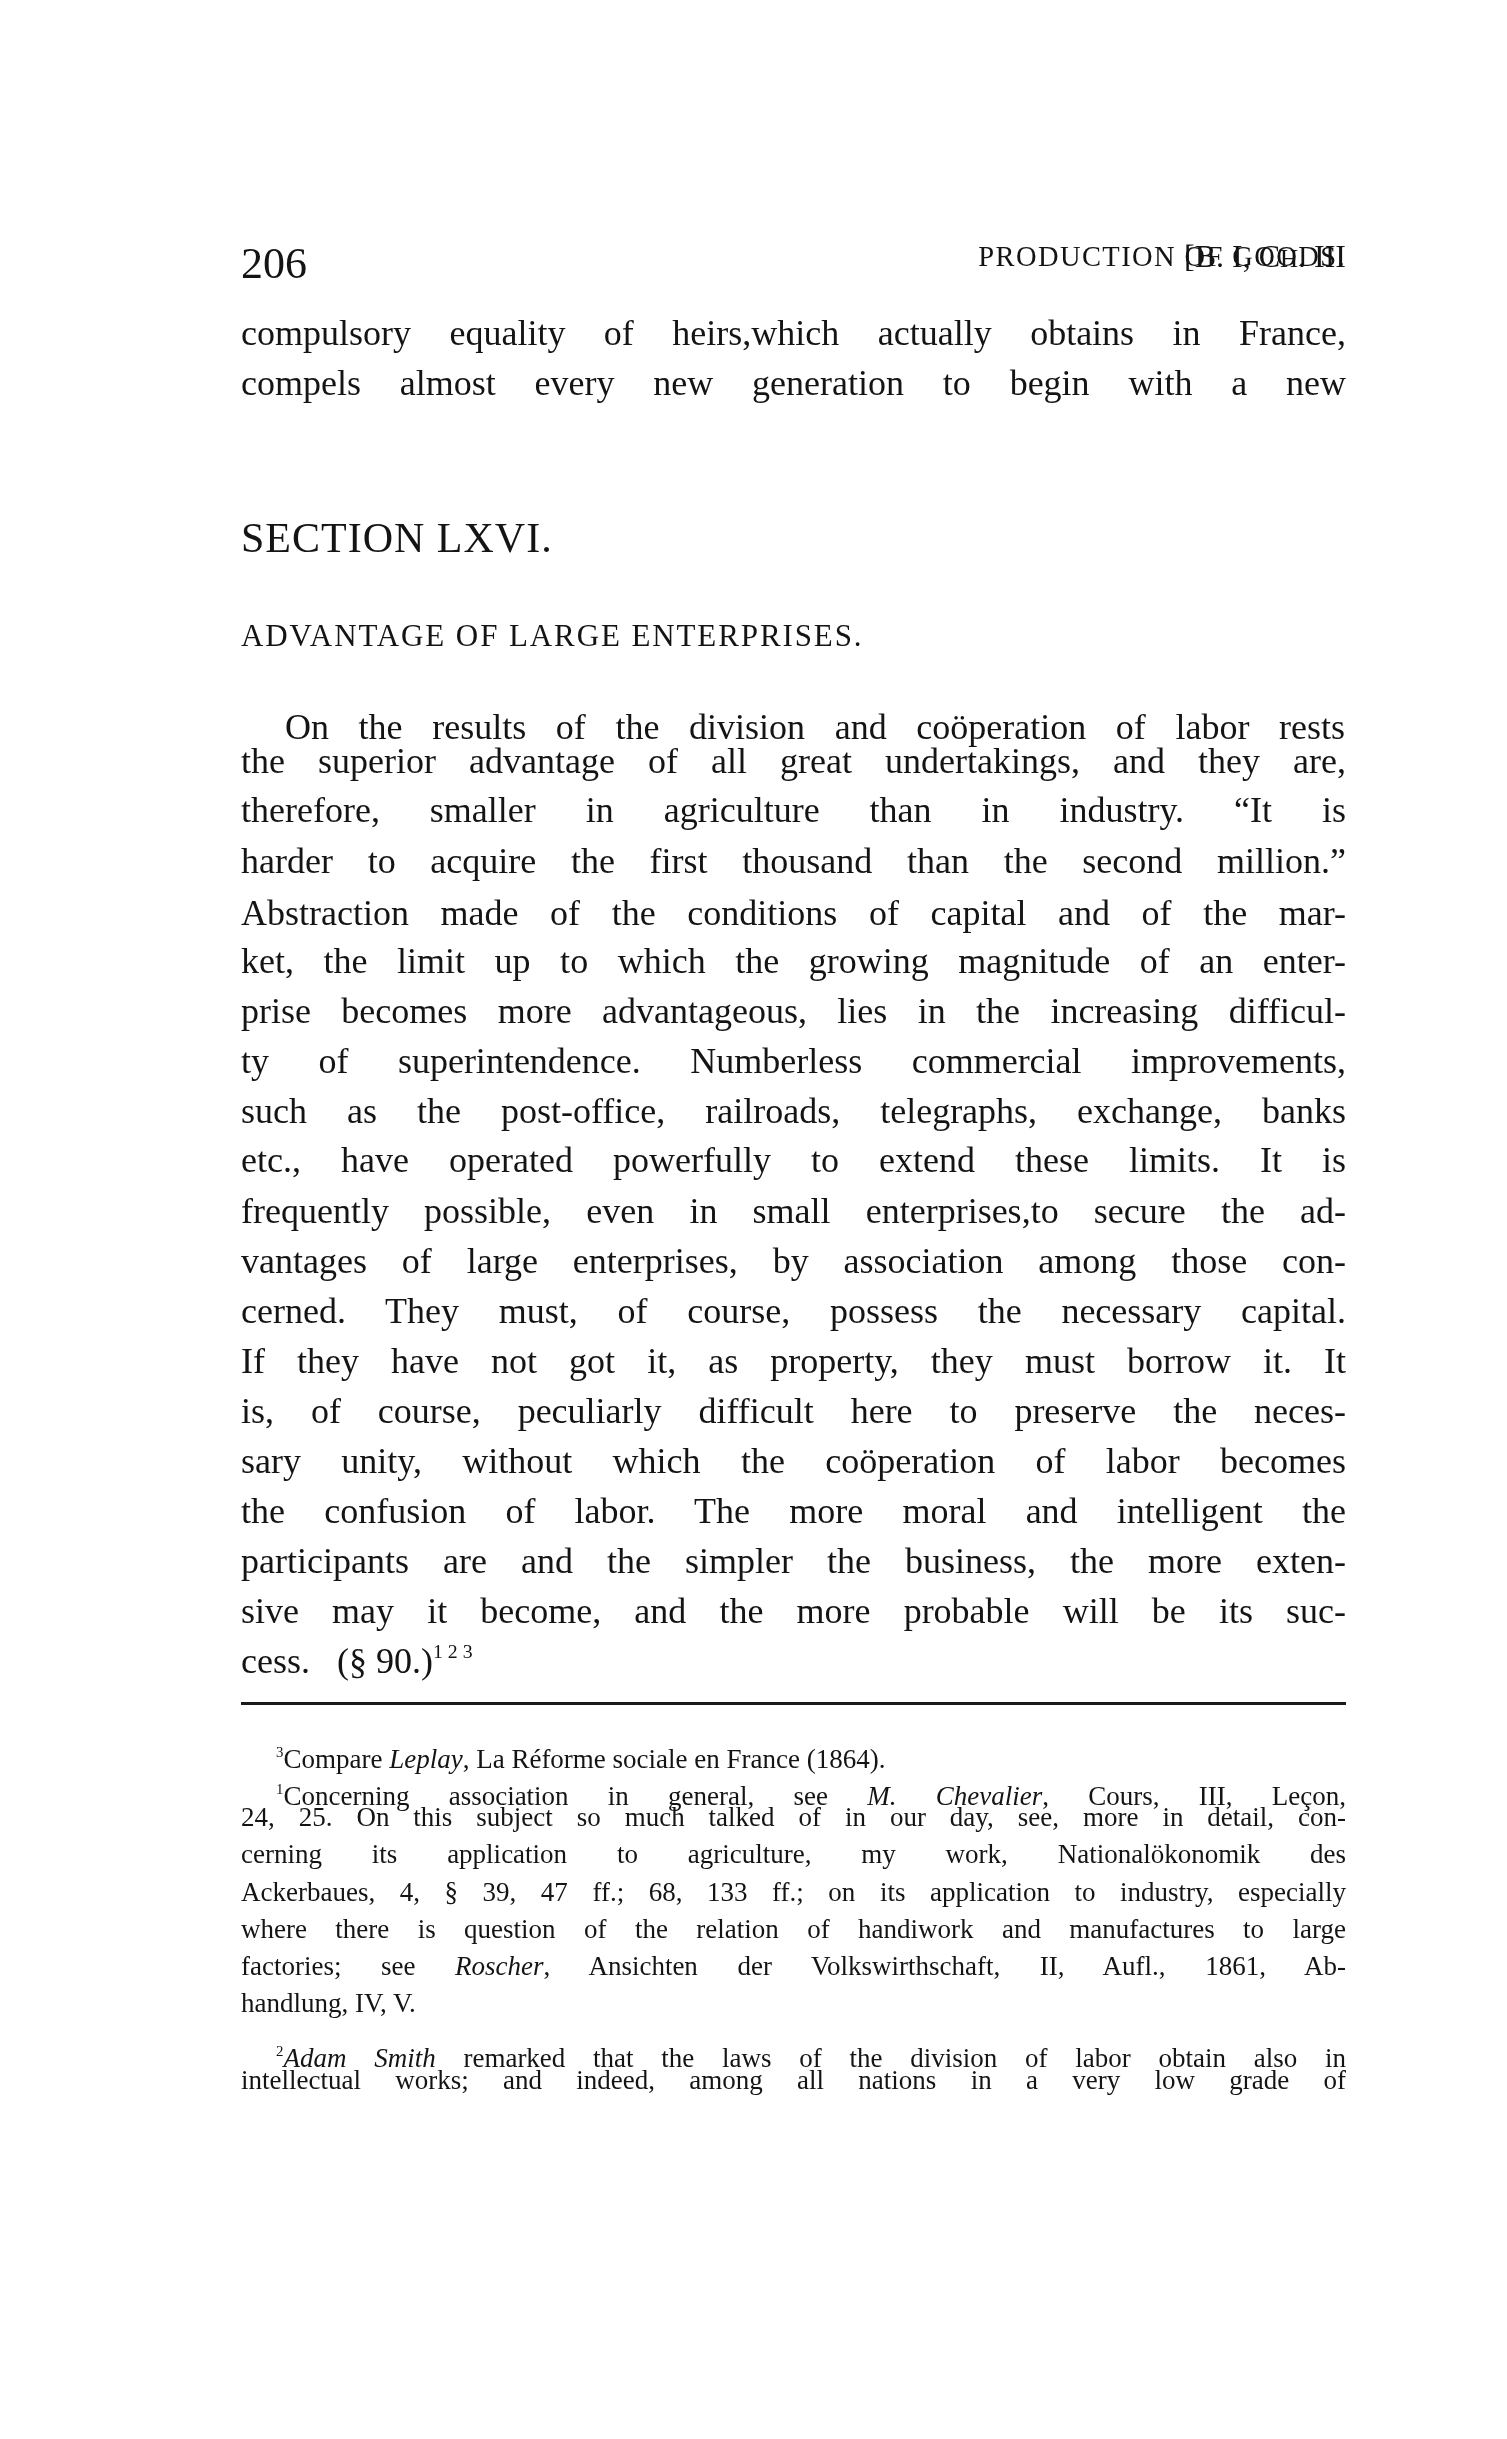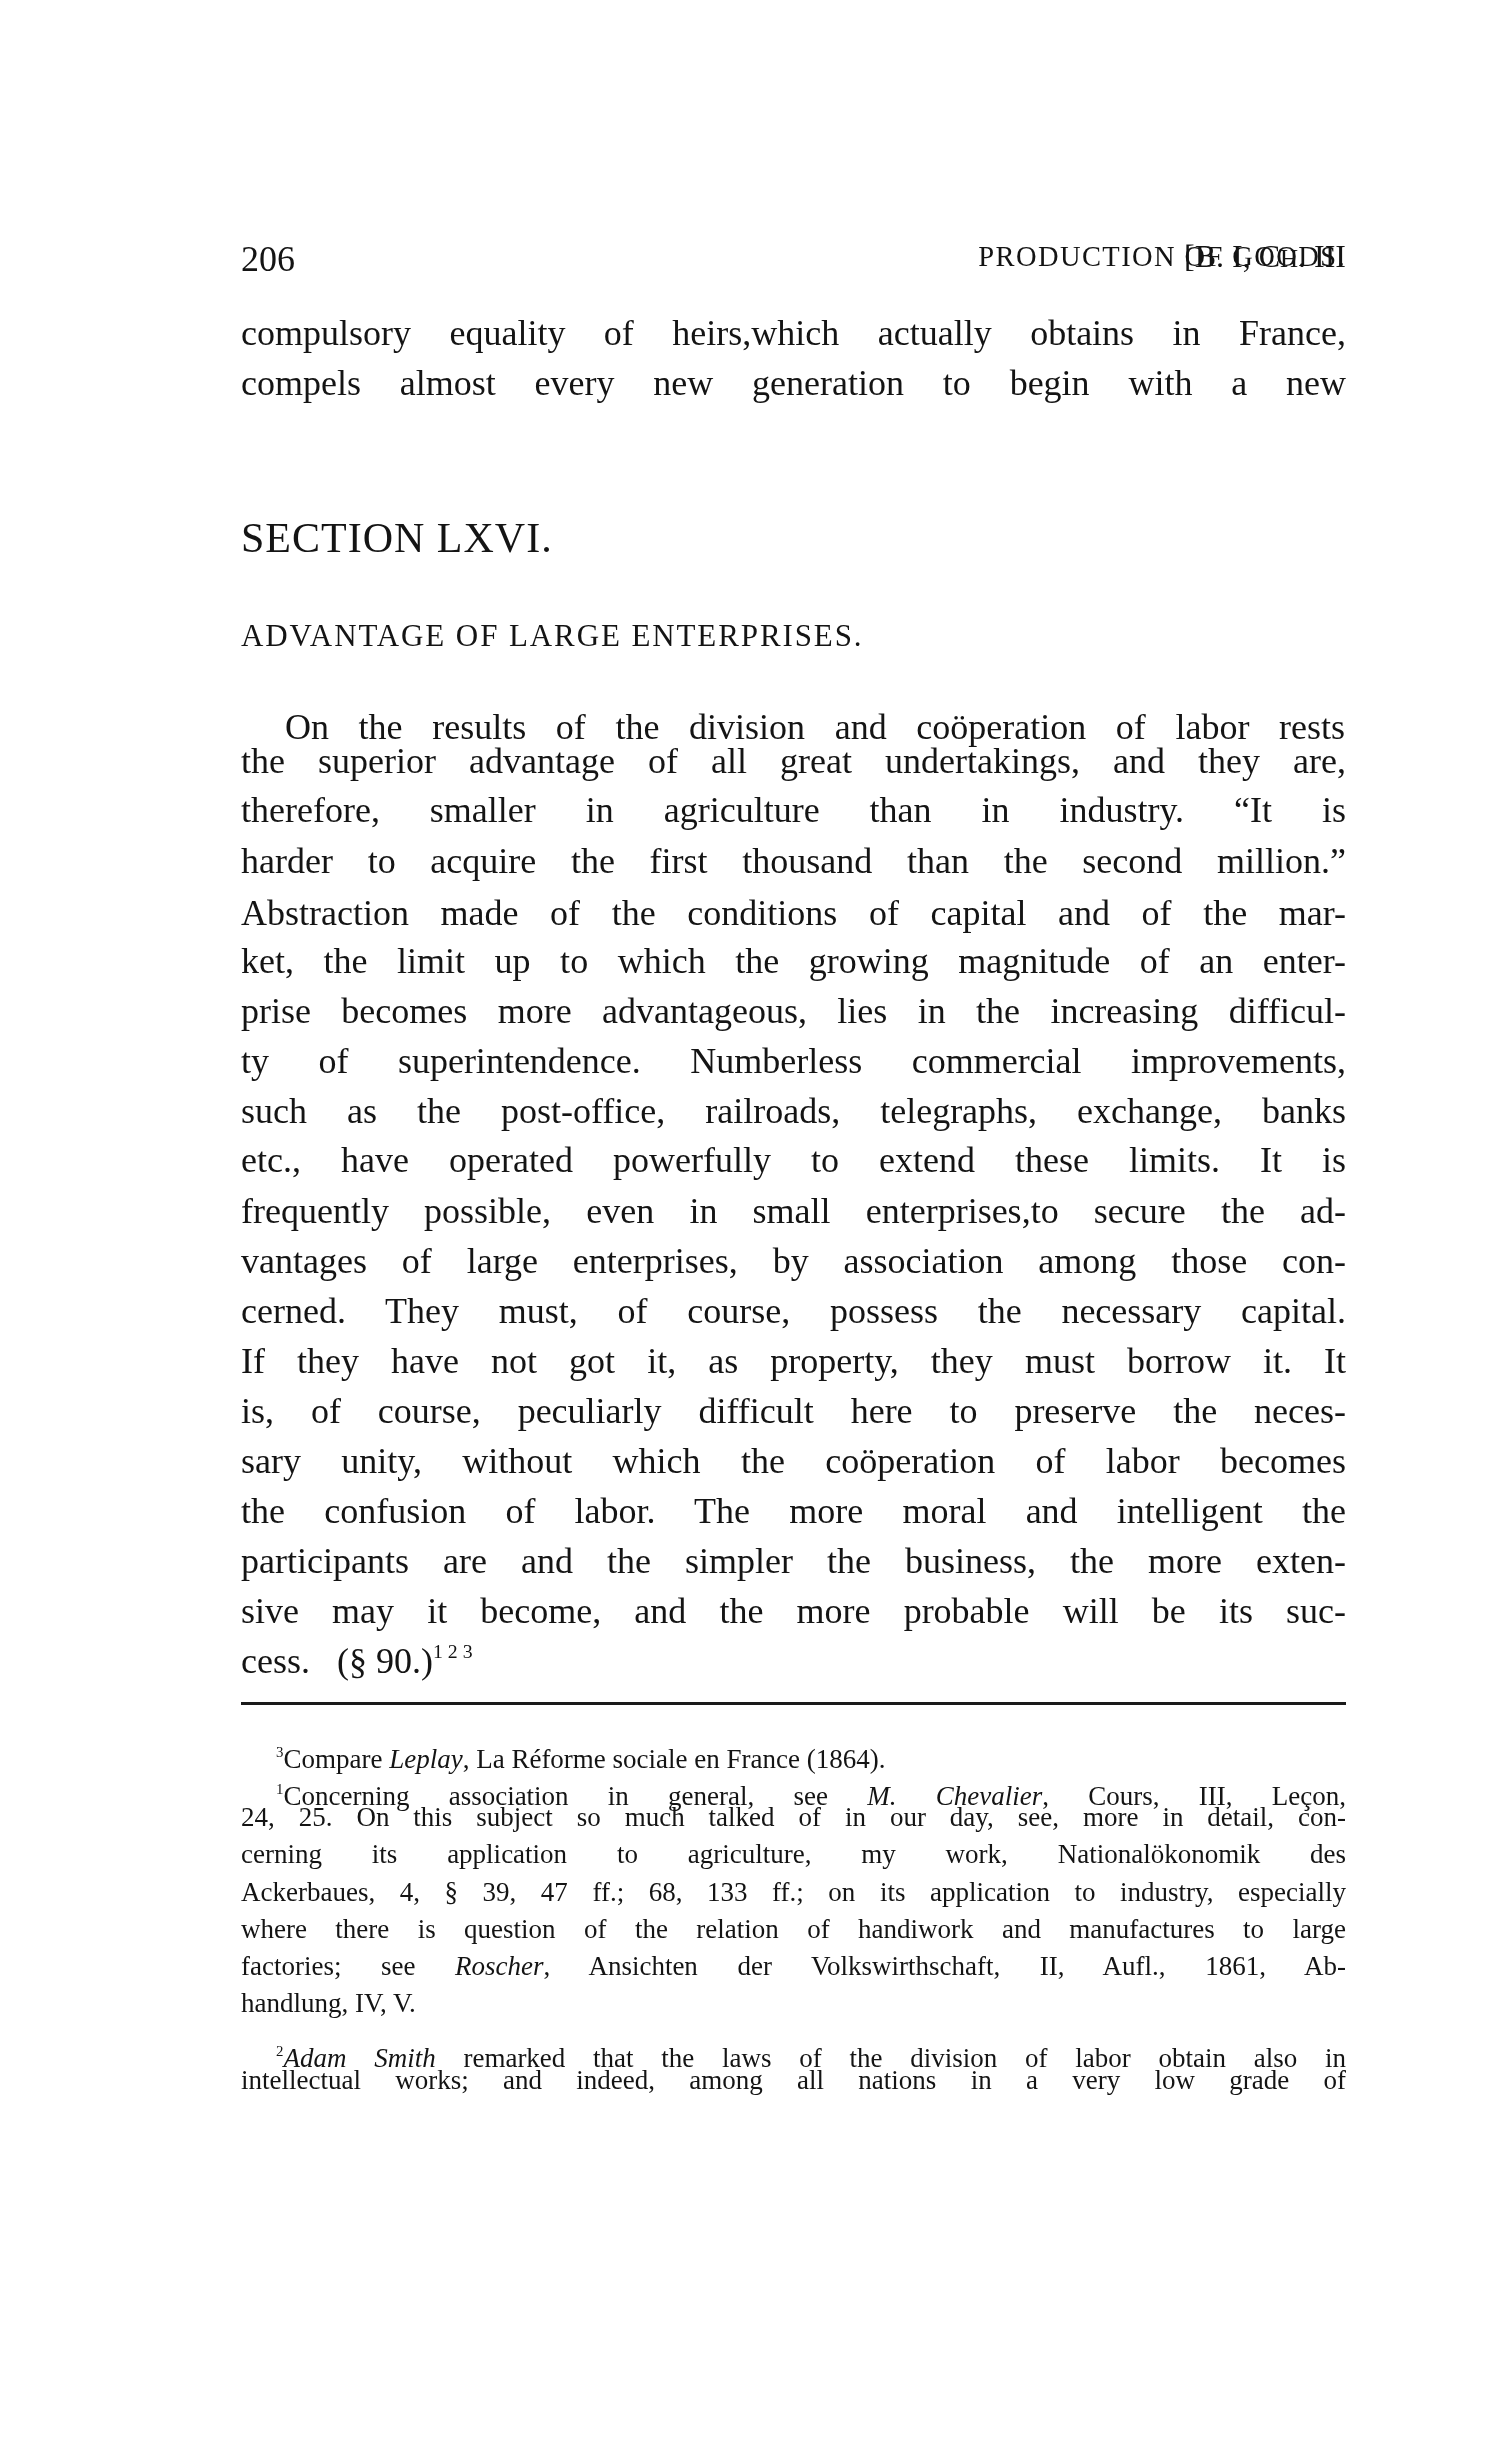--- a/index.html
+++ b/index.html
@@ -5,21 +5,21 @@
   html, body { margin: 0; padding: 0; background: #ffffff; }
   body { width: 1508px; height: 2440px; position: relative; overflow: hidden; color: #141414; font-family: "Liberation Serif", "DejaVu Serif", serif; }
   .page { position: absolute; left: 0; top: 0; width: 1508px; height: 2440px; }
   .line { position: absolute; left: 241px; width: 1105px; white-space: nowrap; text-align: justify; text-align-last: justify; }
   .line.last { text-align-last: left; }
   .line.indent { left: 285px; width: 1060px; margin-top: 16px; }
   .body-line { font-size: 36px; line-height: 42px; height: 42px; }
   .fn-line { font-size: 27px; line-height: 32px; height: 32px; }
   .fn-line.indent { left: 276px; width: 1070px; }
   .header { position: absolute; top: 238px; left: 241px; width: 1105px; height: 42px; font-size: 32px; }
-  .header .pno { position: absolute; left: 0; top: 0; font-size: 36px; }
+  .header .pno { position: absolute; left: 0; top: 0; font-size: 44px; }
   .header .running { position: absolute; left: 0; width: 100%; text-align: right; top: 2.9px; letter-spacing: 1.4px; font-size: 28.5px; }
   .header .chap { position: absolute; right: 0; top: 0; }
   .header .chap .sc { font-size: 25px; }
   .section-title { position: absolute; top: 514px; left: 241px; width: 1105px; text-align: left; font-size: 42px; letter-spacing: 1px; }
   .section-sub { position: absolute; top: 618px; left: 241px; width: 1105px; text-align: left; font-size: 31px; letter-spacing: 1.9px; }
   .rule { position: absolute; top: 1702px; left: 241px; width: 1105px; height: 2.9px; background: #1a1a1a; }
   sup { font-size: 0.55em; vertical-align: 0.75em; line-height: 0; }
   i { font-style: italic; }
 </style>
 </head>

